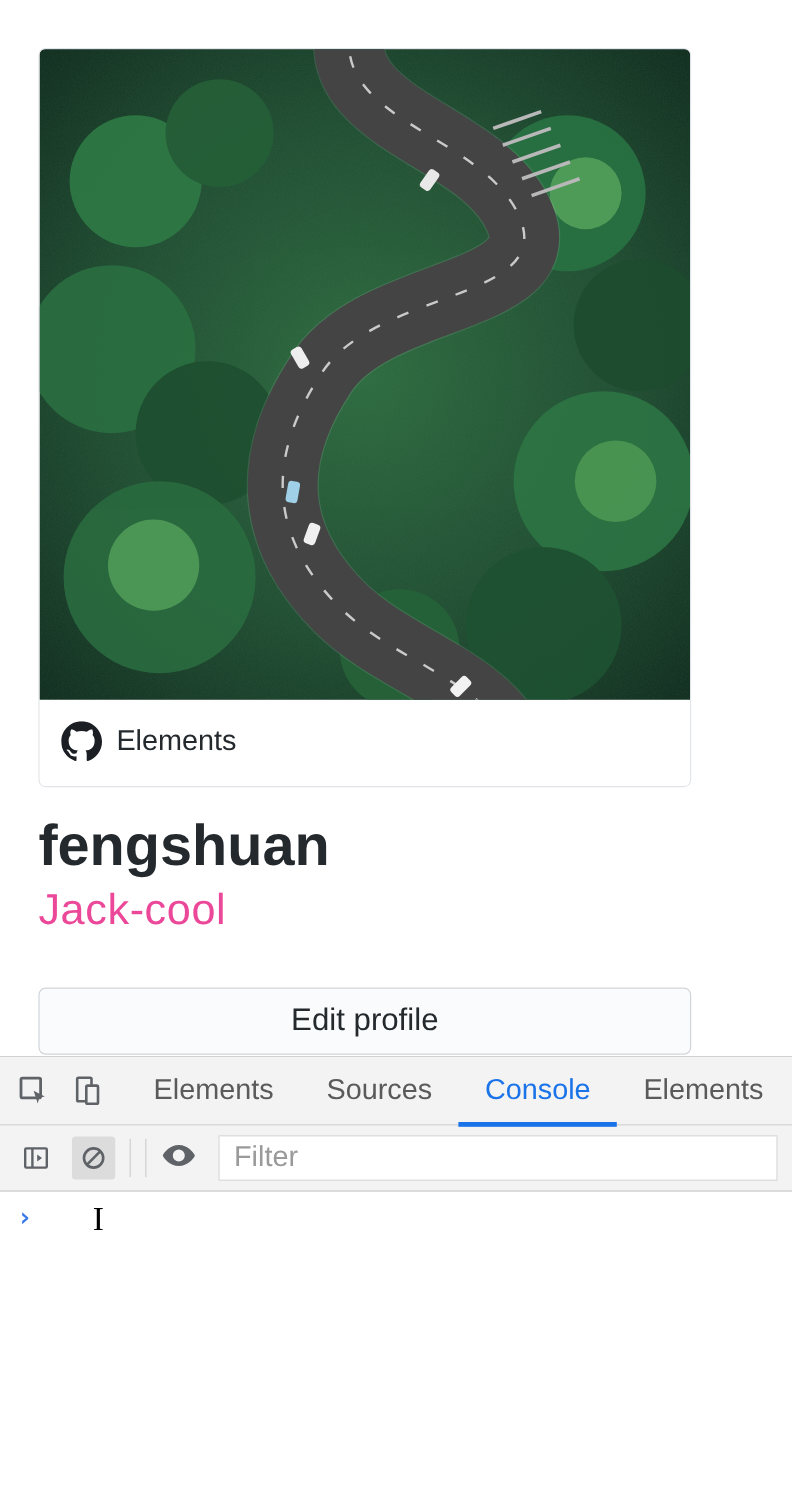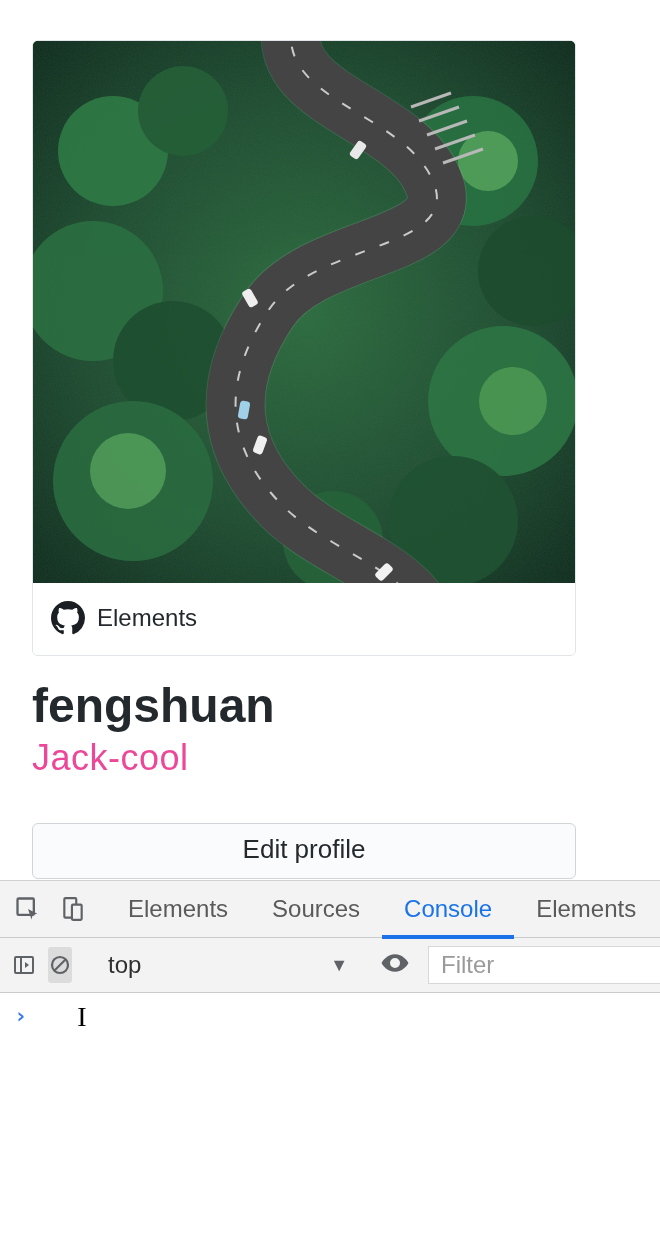--- a/index.html
+++ b/index.html
@@ -164,24 +164,20 @@
           <path d="M13 9 L17 12 L13 15 Z" fill="currentColor" stroke="none"></path>
         </svg>
     </span>
     <span class="dt-btn-ico selected">
       <svg width="24" height="24" viewBox="0 0 24 24" fill="none" stroke="currentColor" stroke-width="2.2">
           <circle cx="12" cy="12" r="8"></circle>
           <line x1="6.5" y1="17.5" x2="17.5" y2="6.5"></line>
         </svg>
     </span>
     <span class="dt-vsep"></span>
-    <div class="dt-context">
-      <span>top</span>
-      <span class="dt-caret">▼</span>
-    </div>
     <span class="dt-vsep"></span>
     <span class="dt-eye">
       <svg width="30" height="30" viewBox="0 0 24 24" fill="currentColor">
           <path d="M12 5C6 5 2.3 10.1 1.5 11.4a1 1 0 0 0 0 1.1C2.3 13.9 6 19 12 19s9.7-5.1 10.5-6.4a1 1 0 0 0 0-1.1C21.7 10.1 18 5 12 5zm0 11a4 4 0 1 1 0-8 4 4 0 0 1 0 8z"></path>
           <circle cx="12" cy="12" r="2" fill="#f3f3f3"></circle>
         </svg>
     </span>
     <input class="dt-filter" placeholder="Filter" style="">
   </div>
 

